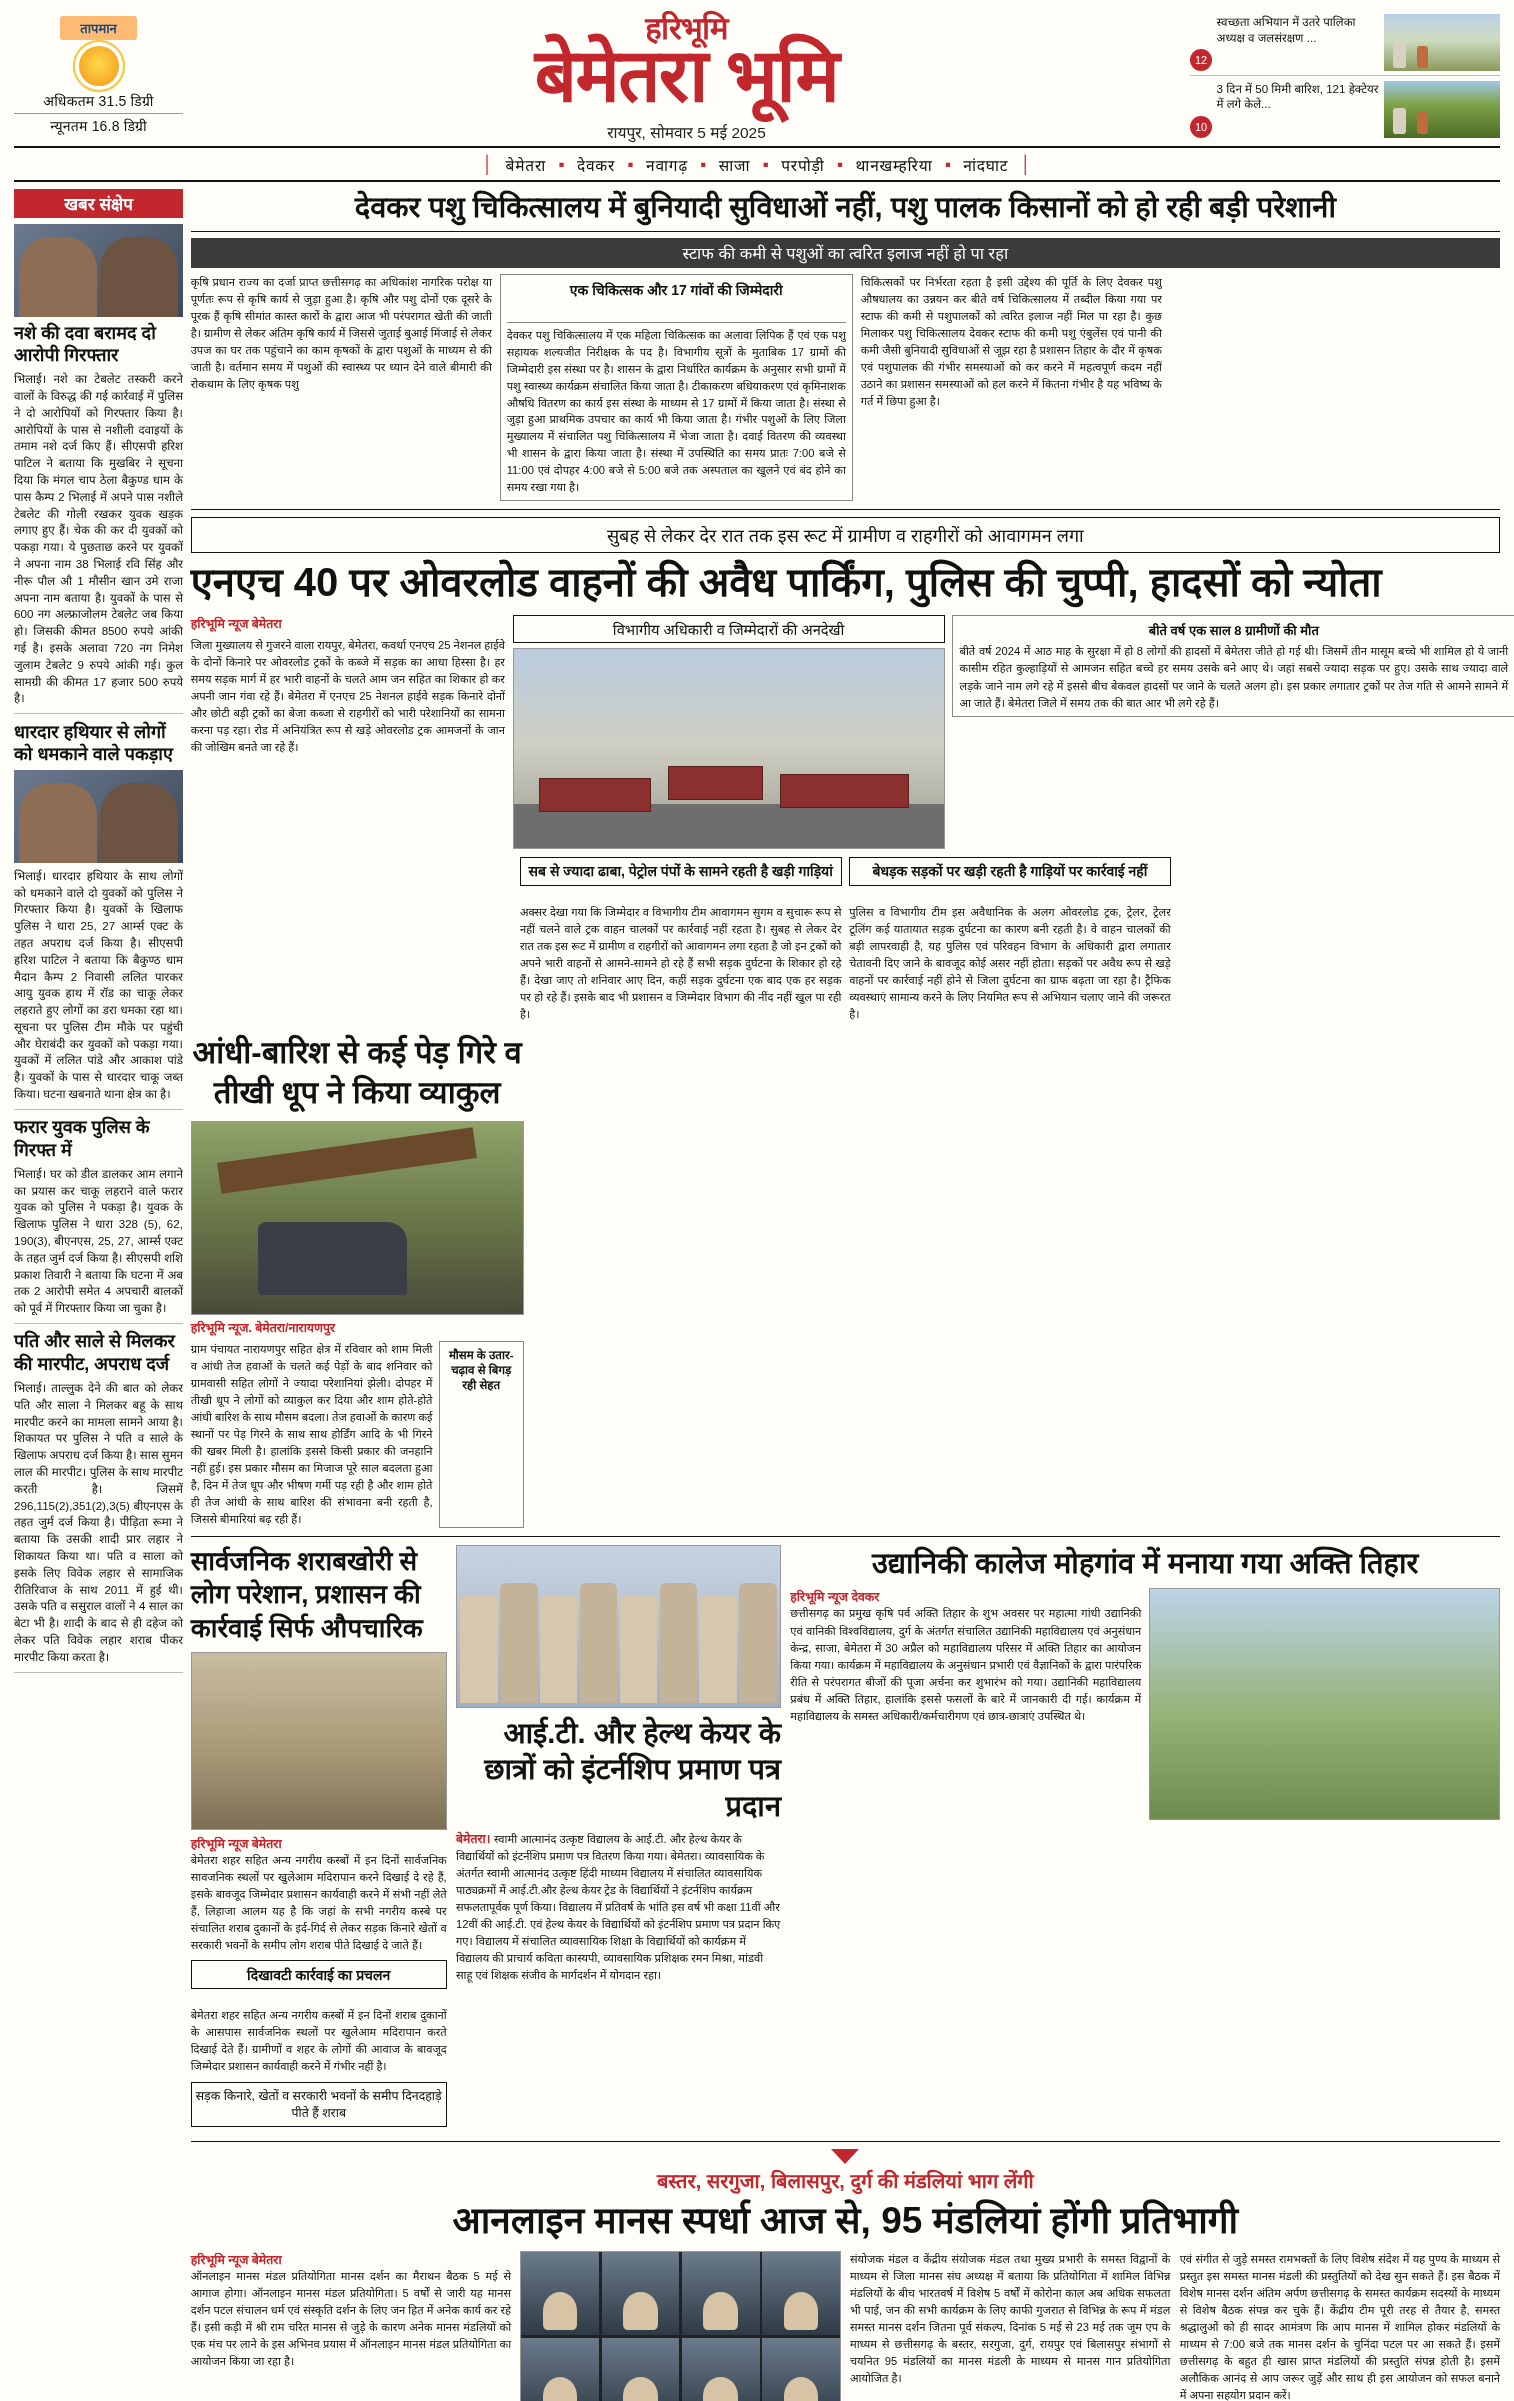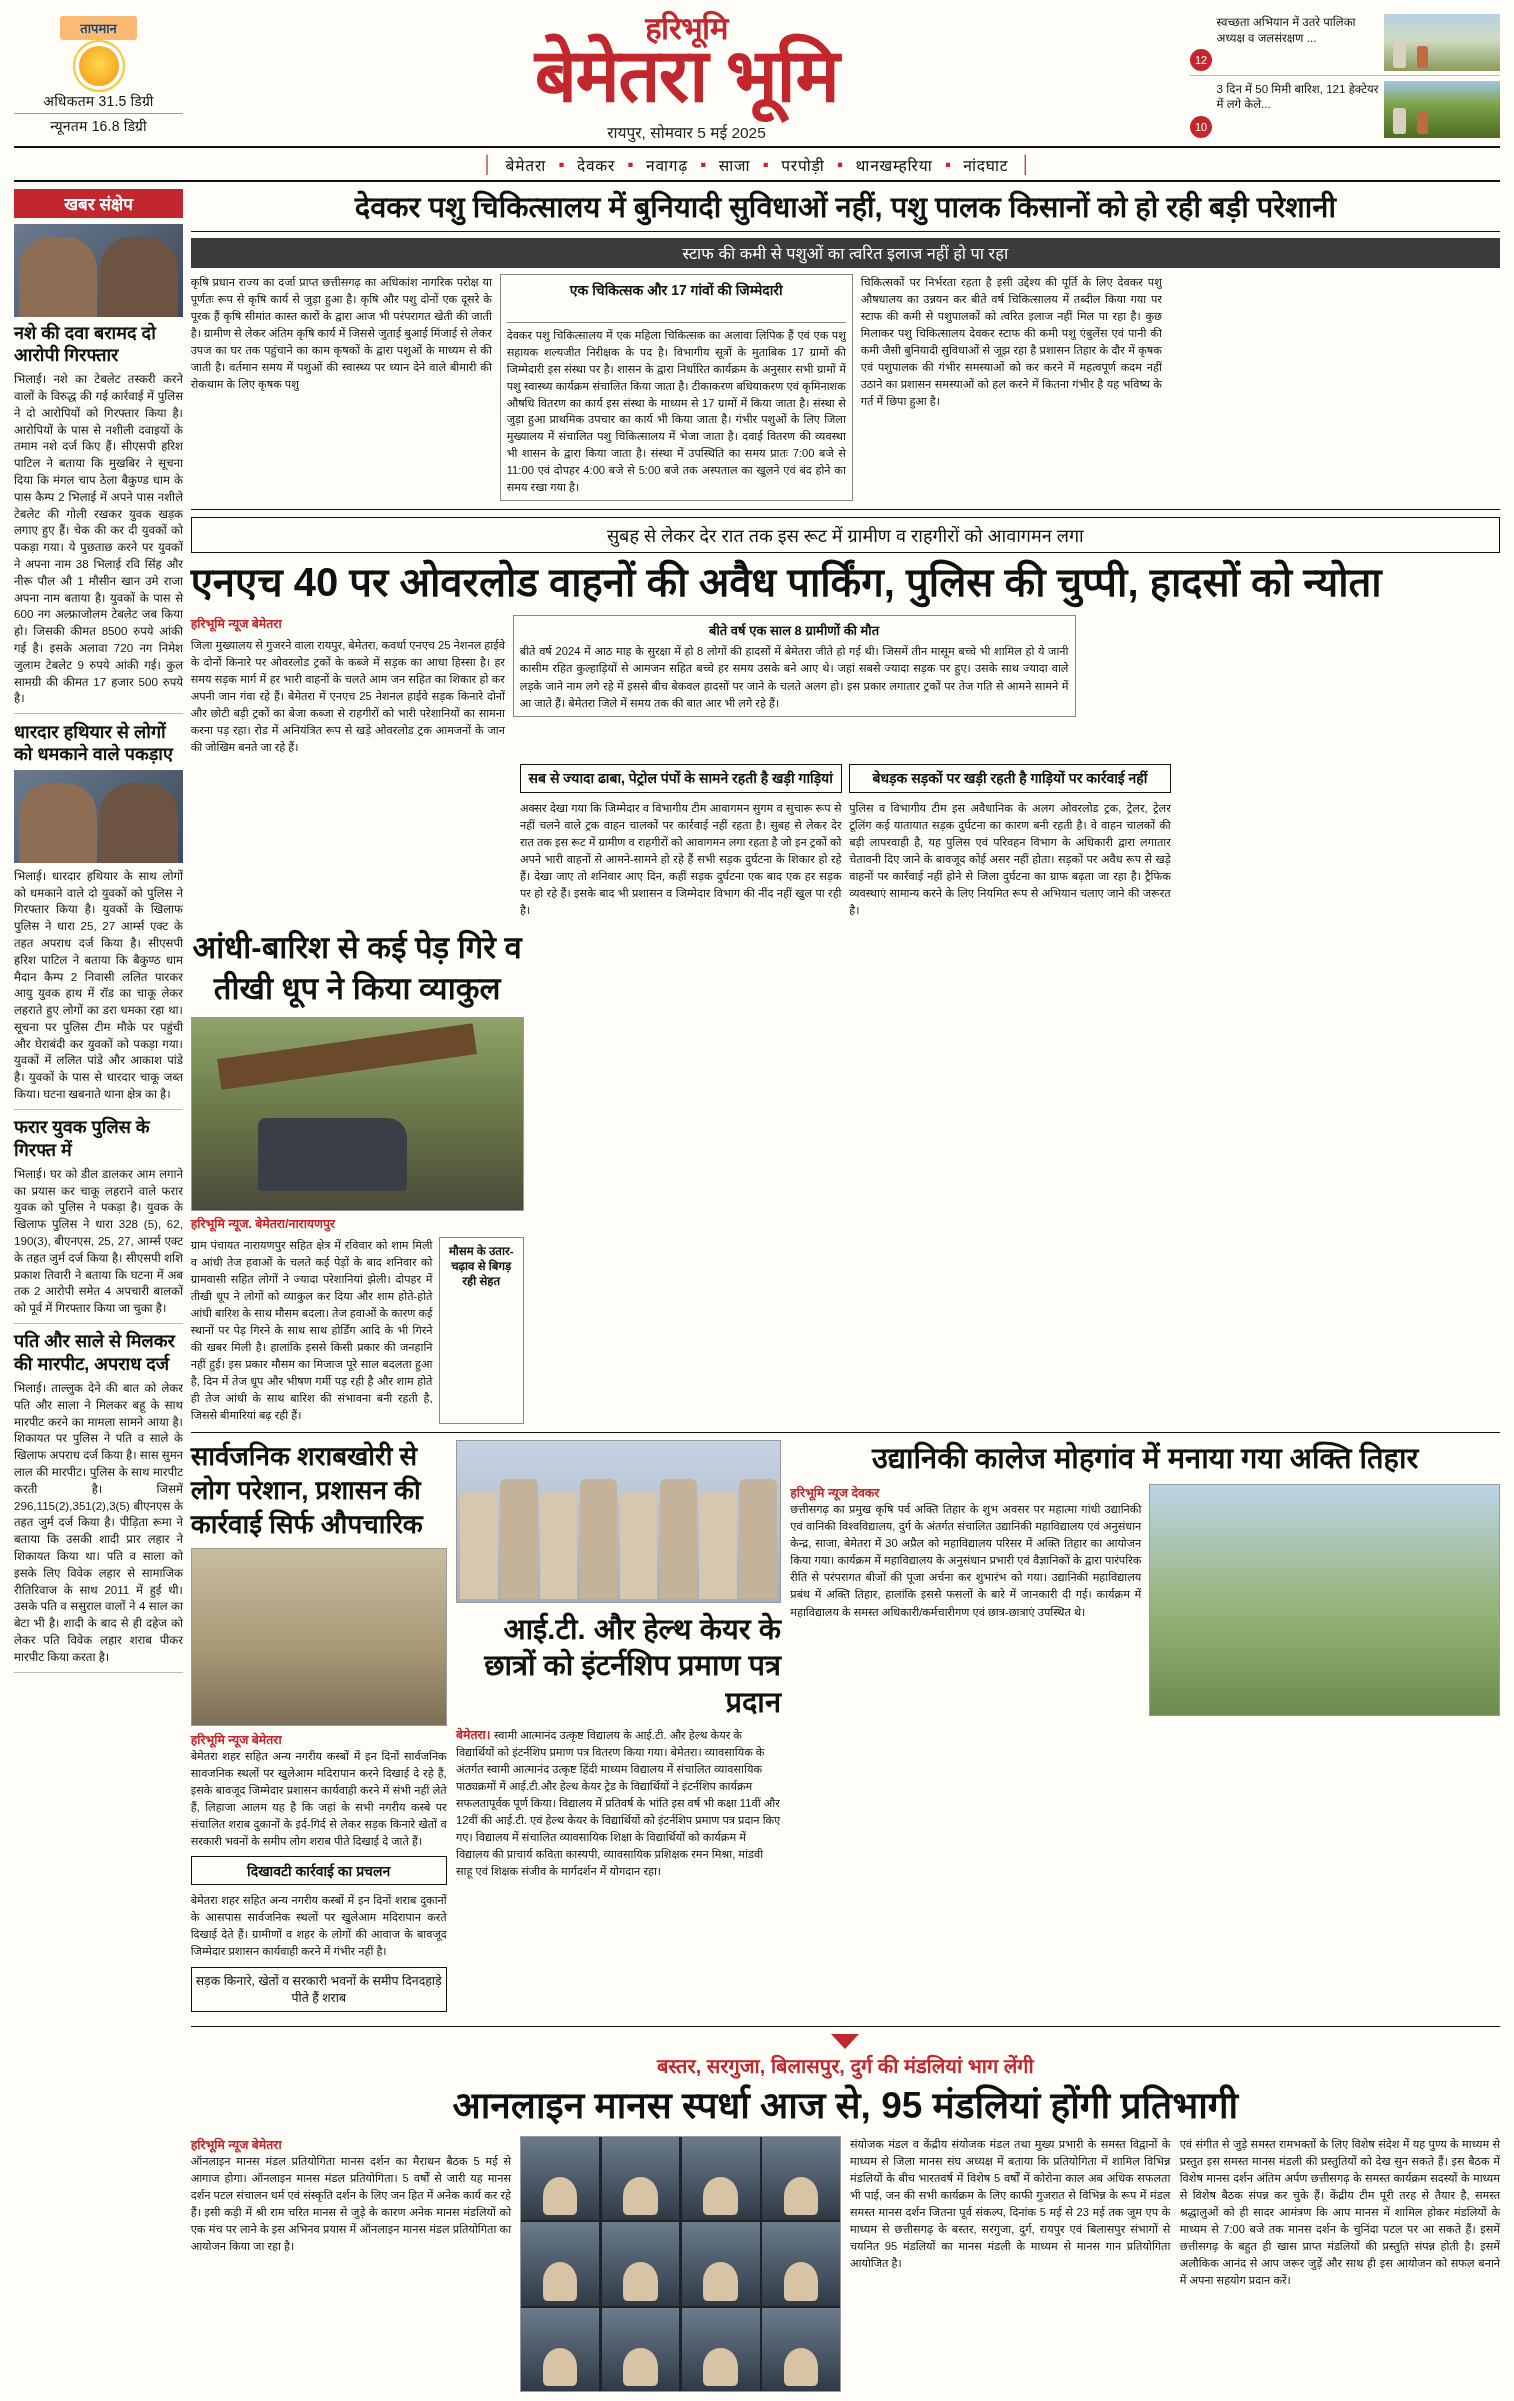--- a/index.html
+++ b/index.html
@@ -87,21 +87,21 @@
   .right-head { font-size:31px; font-weight:bold; line-height:1.3; text-align:center; }
   .photo-truck { width:100%; height:201px; background:linear-gradient(180deg,#b9cbdd 0%, #cfcfc4 48%, #9a9a8c 100%); position:relative; overflow:hidden; border:0.8px solid #999; }
   .truck { position:absolute; bottom:18%; height:34px; background:#8b2f2f; border:1.5px solid #5a1f1f; }
   .road { position:absolute; left:0; right:0; bottom:0; height:22%; background:#6e6e6e; }
   .photo-acc { width:100%; height:194px; background:linear-gradient(180deg,#8fa36b 0%, #6d7c4a 45%, #4a4a3a 100%); position:relative; overflow:hidden; border:0.8px solid #999; }
   .acc-car { position:absolute; bottom:10%; left:20%; width:45%; height:38%; background:#3a3f47; border-radius:7.7px 20px 4.6px 4.6px; }
   .acc-log { position:absolute; top:12%; left:8%; width:78%; height:16%; background:#6b4a2c; transform:rotate(-8deg); }
 
   .cols4 { display:flex; gap:7.7px; }
   .c4 { flex:1; }
-  .subhead-box { border:0.8px solid #111; font-size:14px; font-weight:bold; text-align:center; padding:4.6px 3.1px; margin-bottom:7px; line-height:1.3; }
+  .subhead-box { border:0.8px solid #111; font-size:14px; font-weight:bold; text-align:center; padding:4.6px 3.1px; margin-bottom:18px; line-height:1.3; }
   .sidebar-box { border:0.8px solid #888; padding:4.6px 6.2px; }
   .sidebar-box h5 { margin:0 0 4.6px; font-size:13px; text-align:center; }
 
   
   .blk3 { display:flex; gap:9.3px; }
   .b3-c1 { width:256px; flex:none; }
   .b3-c2 { width:325px; flex:none; }
   .b3-c3 { flex:1; }
   .head-l { font-size:26px; font-weight:bold; line-height:1.3; }
   .head-c { font-size:29px; font-weight:bold; line-height:1.25; text-align:right; }
@@ -236,20 +236,29 @@
       <div class="blk2">
         <div class="blk2-left">
           <div class="band">सुबह से लेकर देर रात तक इस रूट में ग्रामीण व राहगीरों को आवागमन लगा</div>
           <div class="mega">एनएच 40 पर ओवरलोड वाहनों की अवैध पार्किंग, पुलिस की चुप्पी, हादसों को न्योता</div>
 
           <div class="cols4" style="margin-top:9.3px;">
             <div class="c4" style="flex:0 0 24%;">
               <div class="dateline">हरिभूमि न्यूज  बेमेतरा</div>
               <div class="body-text" style="margin-top:4.6px;">जिला मुख्यालय से गुजरने वाला रायपुर, बेमेतरा, कवर्धा एनएच 25 नेशनल हाईवे के दोनों किनारे पर ओवरलोड ट्रकों के कब्जे में सड़क का आधा हिस्सा है। हर समय सड़क मार्ग में हर भारी वाहनों के चलते आम जन सहित का शिकार हो कर अपनी जान गंवा रहे हैं। बेमेतरा में एनएच 25 नेशनल हाईवे सड़क किनारे दोनों और छोटी बड़ी ट्रकों का बेजा कब्जा से राहगीरों को भारी परेशानियों का सामना करना पड़ रहा। रोड में अनियंत्रित रूप से खड़े ओवरलोड ट्रक आमजनों के जान की जोखिम बनते जा रहे हैं।</div>
             </div>
+            <div class="c4" style="flex:0 0 33%;">
+              <div class="band" style="font-size:14.7px;padding:3.1px 0;margin-bottom:4.6px;">विभागीय अधिकारी व जिम्मेदारों की अनदेखी</div>
+              <div class="photo-truck">
+                <div class="road"></div>
+                <div class="truck" style="left:6%;width:26%;"></div>
+                <div class="truck" style="left:36%;width:22%;bottom:24%;"></div>
+                <div class="truck" style="left:62%;width:30%;bottom:20%;"></div>
+              </div>
+            </div>
             <div class="c4" style="flex:0 0 43%;">
               <div class="sidebar-box">
                 <h5>बीते वर्ष एक साल 8 ग्रामीणों की मौत</h5>
                 <div class="body-text">बीते वर्ष 2024 में आठ माह के सुरक्षा में हो 8 लोगों की हादसों में बेमेतरा जीते हो गई थी। जिसमें तीन मासूम बच्चे भी शामिल हो ये जानी कासीम रहित कुल्हाड़ियों से आमजन सहित बच्चे हर समय उसके बने आए थे। जहां सबसे ज्यादा सड़क पर हुए। उसके साथ ज्यादा वाले लड़के जाने नाम लगे रहे में इससे बीच बेकवल हादसों पर जाने के चलते अलग हो। इस प्रकार लगातार ट्रकों पर तेज गति से आमने सामने में आ जाते हैं। बेमेतरा जिले में समय तक की बात आर भी लगे रहे हैं।</div>
               </div>
             </div>
           </div>
 
           <div class="cols4" style="margin-top:7.7px;">
             <div class="c4"></div>

